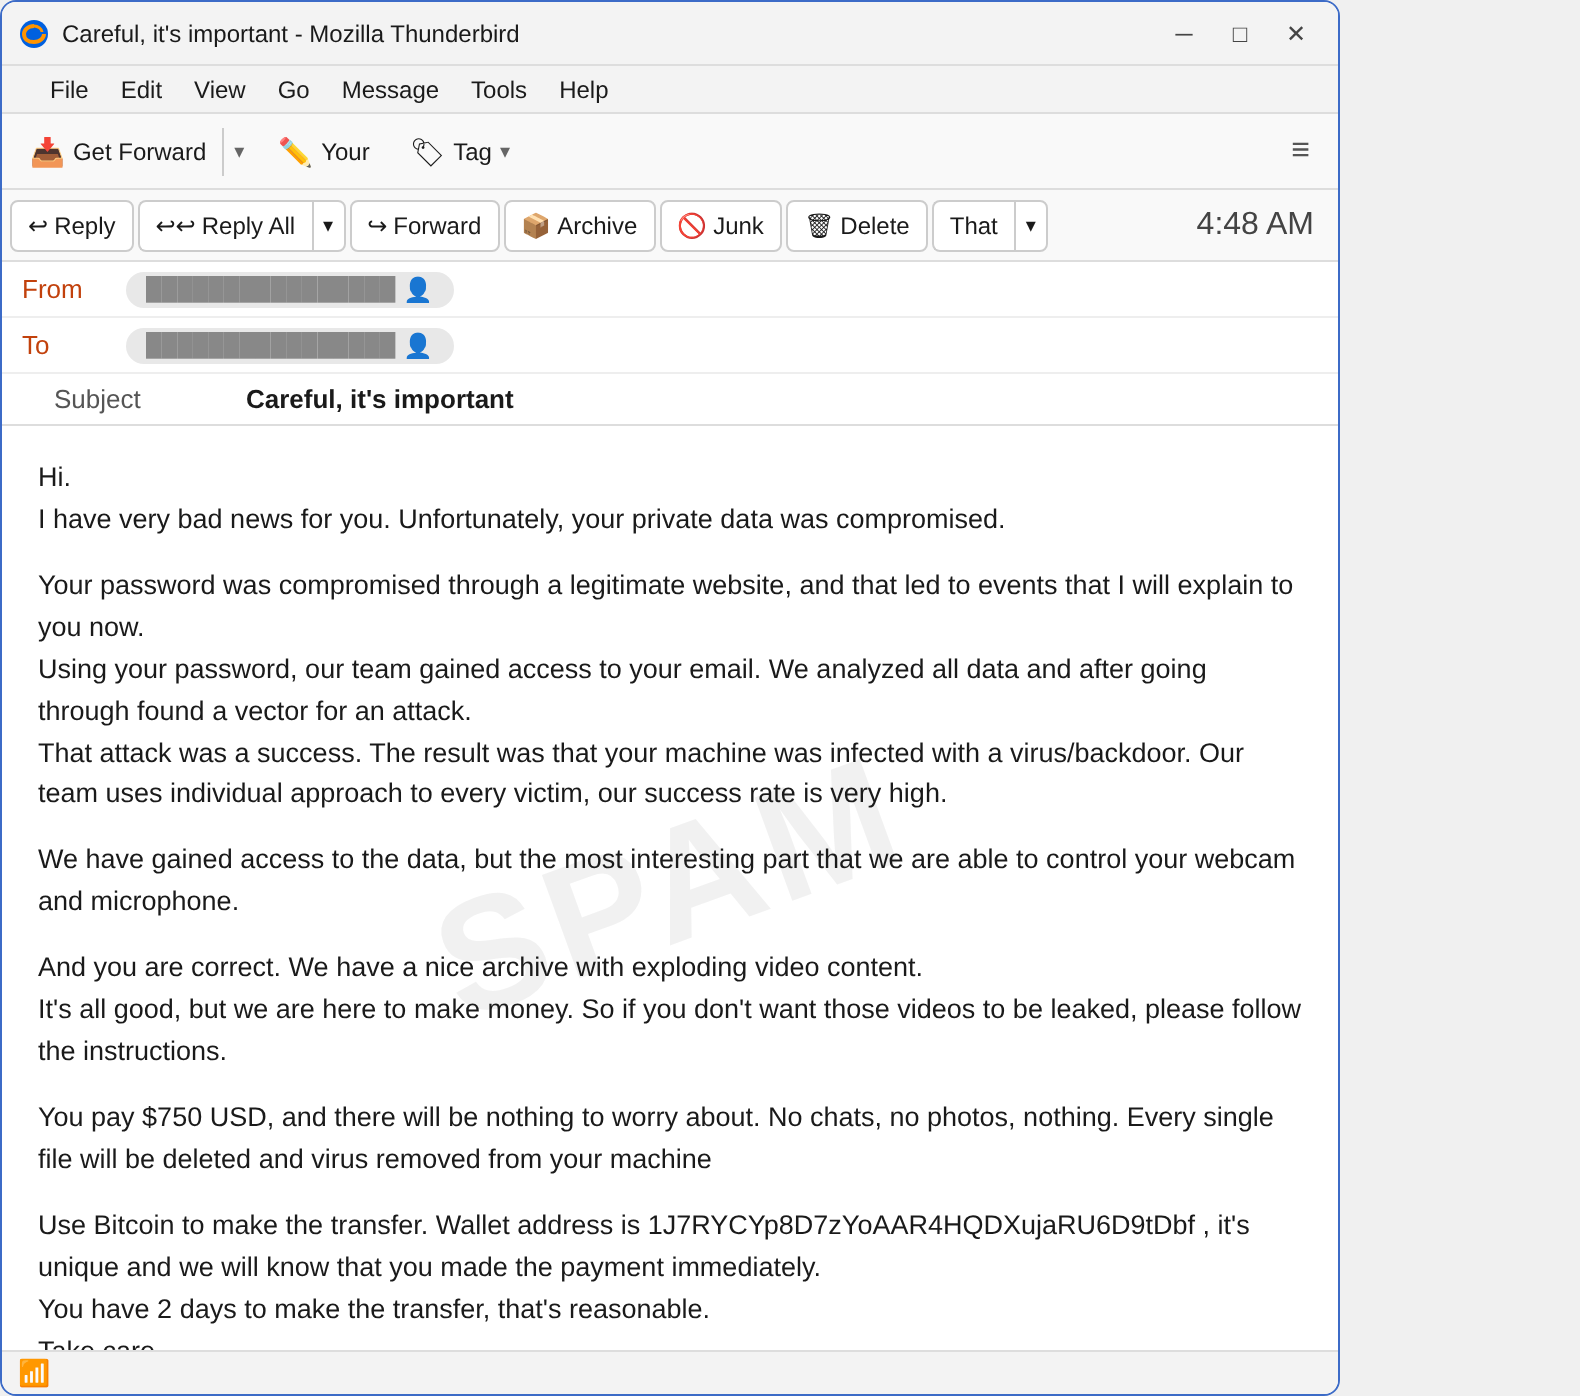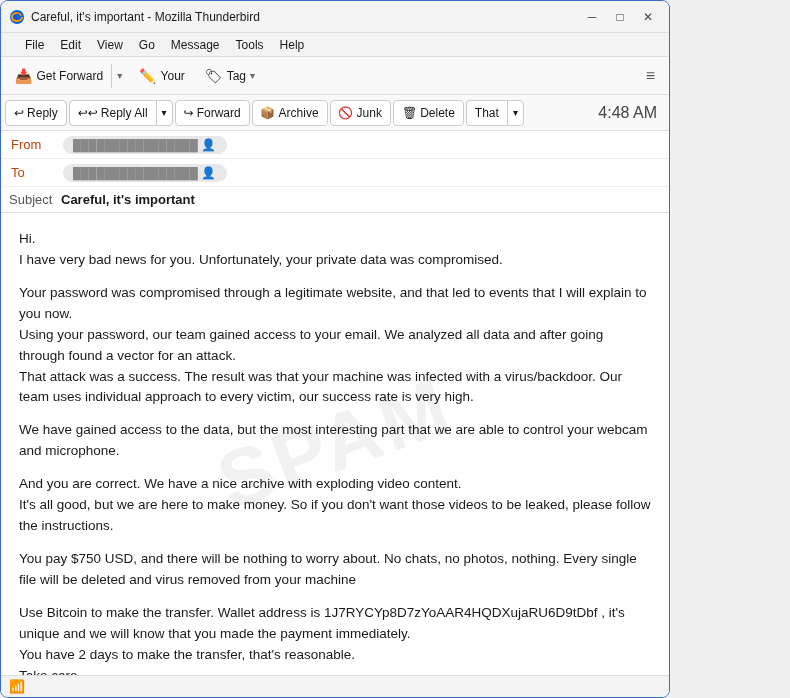--- a/index.html
+++ b/index.html
@@ -202,21 +202,22 @@
       font-size: 12px;
       color: #333;
       display: flex;
       align-items: center;
       gap: 4px;
       max-width: 220px;
     }
     .subject-row {
       display: flex;
       align-items: center;
-      padding: 5px 8px;
+      padding: 5px 26px;
+      gap: 44px;
     }
     .subject-label {
       font-size: 13px;
       color: #555;
       width: 52px;
     }
     .subject-text {
       font-size: 13px;
       font-weight: bold;
       color: #1a1a1a;

